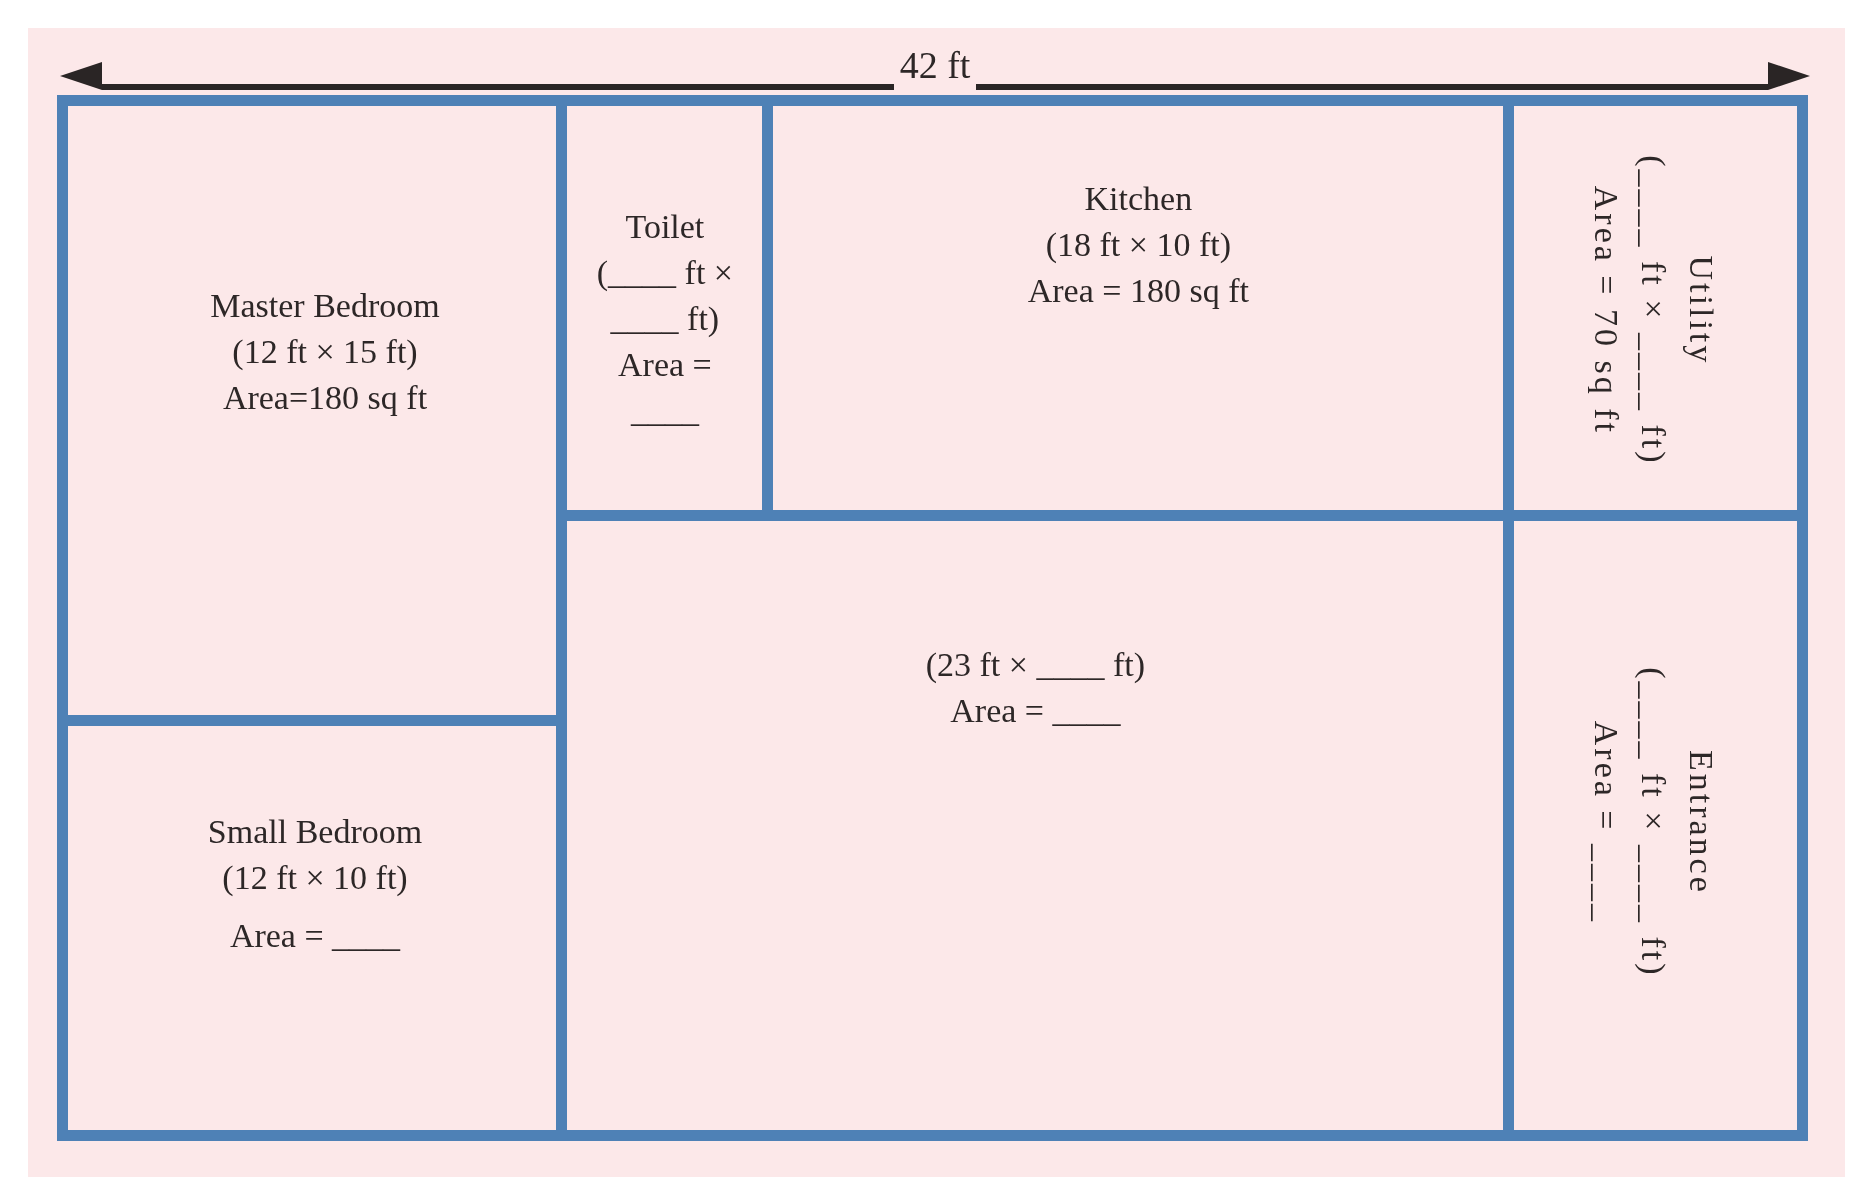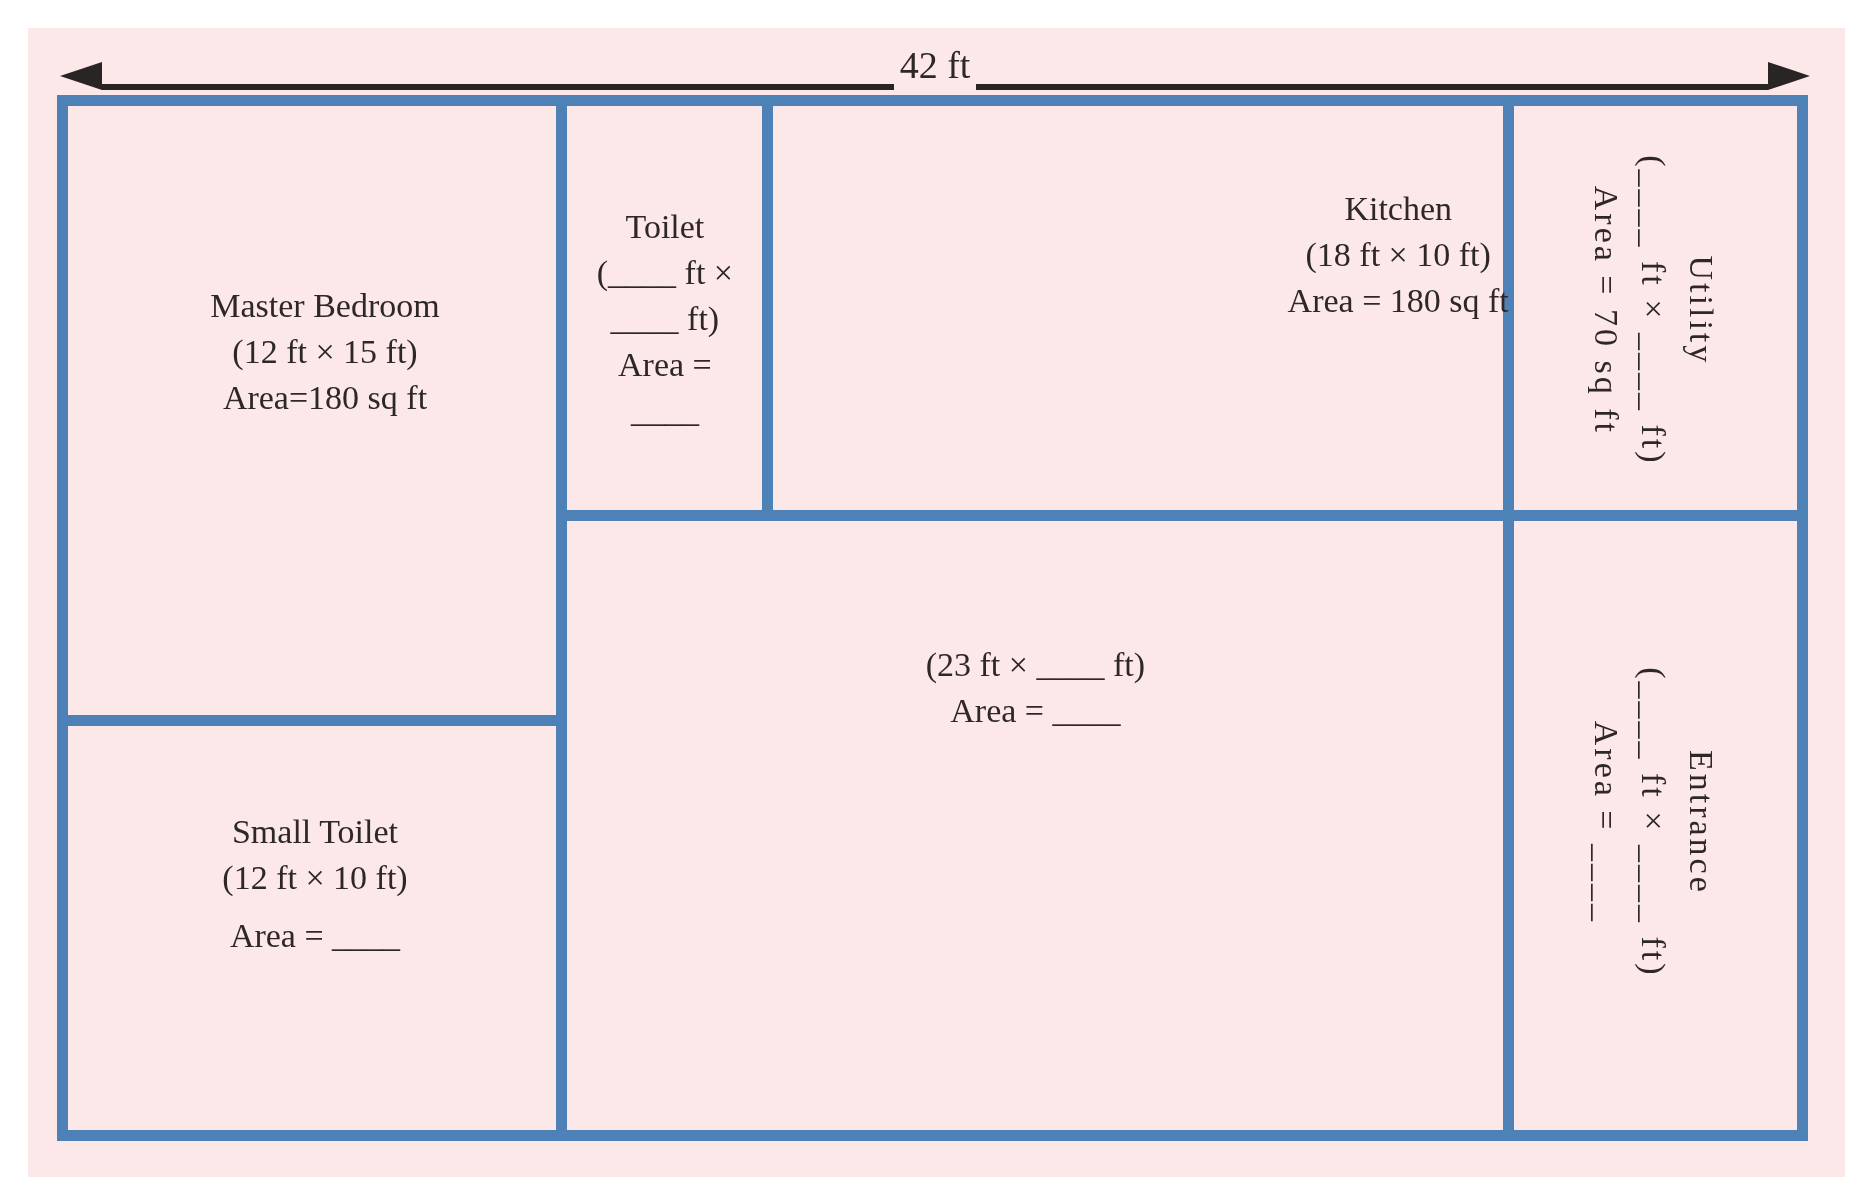--- a/index.html
+++ b/index.html
@@ -71,21 +71,21 @@
   .h15 { top: calc(60% - 5.5px); left: 0; width: 28.5714%; height: 11px; }
   
   .room {
     position: absolute;
     display: flex;
     align-items: center;
     justify-content: center;
   }
   .room.master   { left: 0;        top: 0;   width: 28.5714%; height: 60%; margin-left: 10px; }
   .room.toilet   { left: 28.5714%; top: 8px;   width: 11.9048%; height: 40%; }
-  .room.kitchen  { left: 40.4762%; top: 10px;   width: 42.8571%; height: 40%; justify-content: flex-end; }
+  .room.kitchen  { left: 40.4762%; top: 0;   width: 42.8571%; height: 40%; }
   .room.utility  { left: 83.3333%; top: 0;   width: 16.6667%; height: 40%; }
   .room.small    { left: 0;        top: 60%; width: 28.5714%; height: 40%; }
   .room.hall     { left: 28.5714%; top: 40%; width: 54.7619%; height: 60%; }
   .room.entrance { left: 83.3333%; top: 40%; width: 16.6667%; height: 60%; }
   .label {
     font-size: 34px;
     line-height: 1.35;
     text-align: center;
     color: var(--text);
   }
@@ -153,21 +153,21 @@
       <div class="room utility">
         <div class="label rotated">
           <div>Utility</div>
           <div>(____ ft × ____ ft)</div>
           <div>Area = 70 sq ft</div>
         </div>
       </div>
 
       <div class="room small">
         <div class="label">
-          <div>Small Toilet</div>
+          <div>Small Bedroom</div>
           <div>(12 ft × 10 ft)</div>
           <div class="area-line">Area = ____</div>
         </div>
       </div>
 
       <div class="room hall">
         <div class="label">
           <div>(23 ft × ____ ft)</div>
           <div>Area = ____</div>
         </div>

